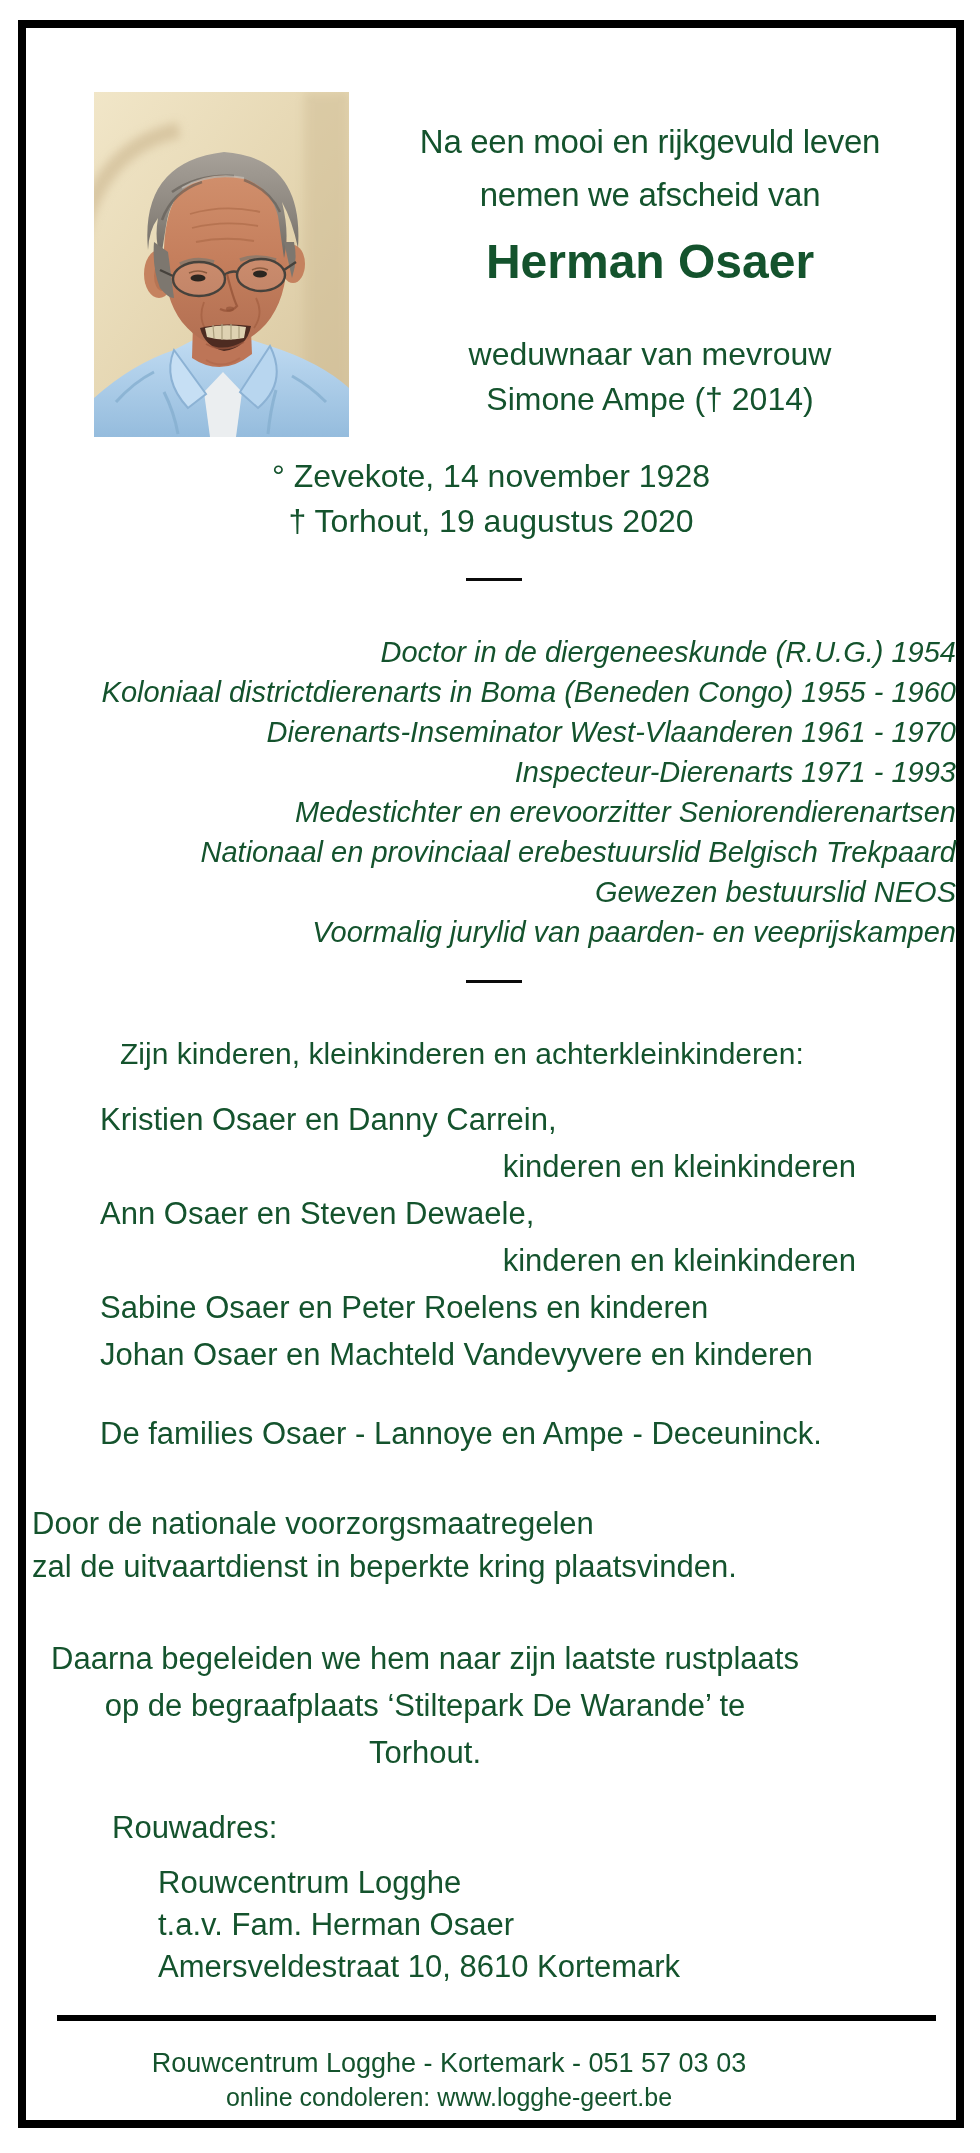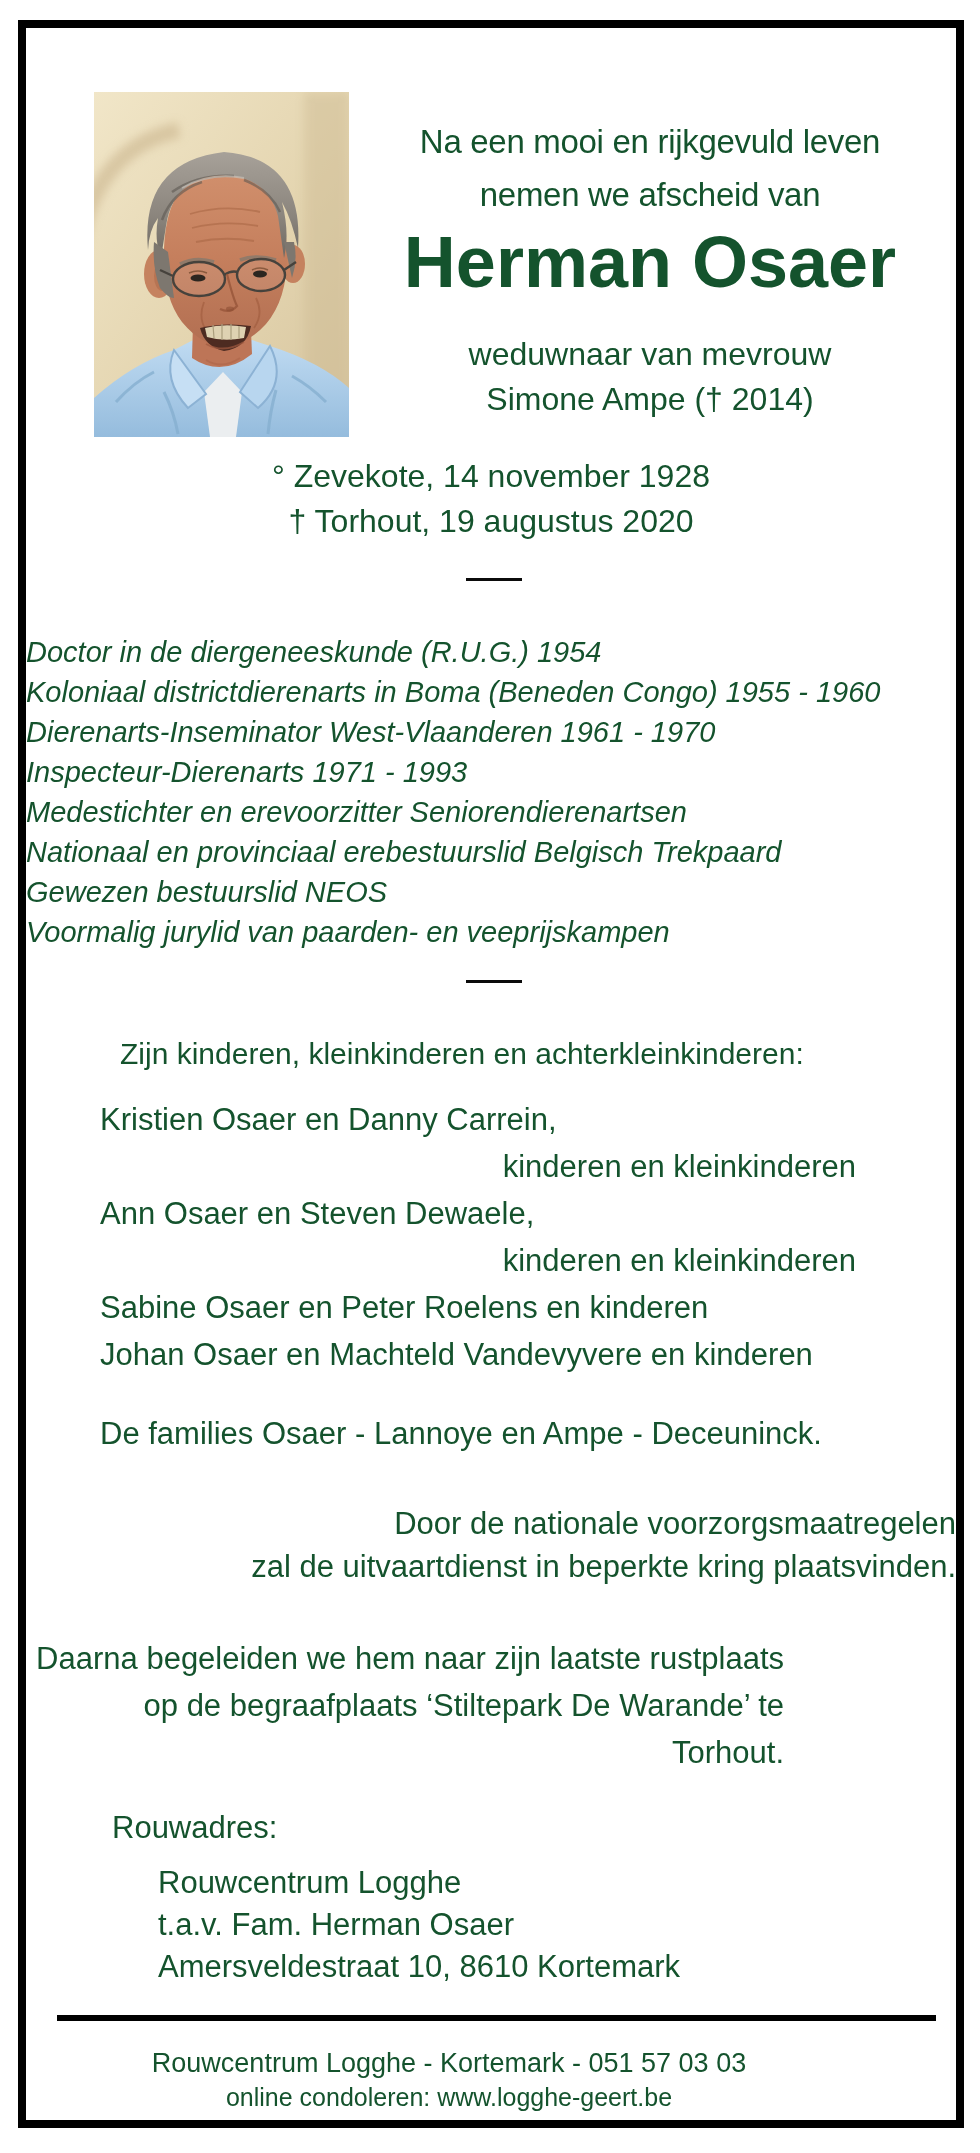--- a/index.html
+++ b/index.html
@@ -21,60 +21,60 @@
   .abs{position:absolute;}
   .photo{
     position:absolute;left:94px;top:92px;width:255px;height:345px;
   }
   .intro{
     left:360px;top:115px;width:580px;
     font-size:33px;line-height:53px;text-align:center;letter-spacing:-0.3px;
   }
   .deceased-name{
     left:360px;top:226px;width:580px;
-    font-size:72px;line-height:72px;font-weight:bold;text-align:center;
+    font-size:48px;line-height:72px;font-weight:bold;text-align:center;
     white-space:nowrap;
   }
   .widower{
     left:360px;top:332px;width:580px;
     font-size:32px;line-height:45px;text-align:center;
   }
   .dates{
     left:26px;top:454px;width:930px;
     font-size:32px;line-height:45px;text-align:center;
   }
   .divider{
     left:466px;width:56px;height:3px;background:#0b0b0b;
   }
   .divider-1{top:578px;}
   .divider-2{top:980px;}
   .career{
     left:26px;top:632px;width:930px;
-    font-size:29px;line-height:40px;text-align:left;font-style:italic;
+    font-size:29px;line-height:40px;text-align:right;font-style:italic;
   }
   .family-heading{
     left:120px;top:1032px;width:800px;
     font-size:30px;line-height:44px;white-space:nowrap;
   }
   .family-list{
     left:100px;top:1096px;width:756px;
     font-size:31px;line-height:47px;
   }
   .family-list .right{text-align:right;}
   .families-line{
     left:26px;top:1412px;width:870px;
     font-size:31px;line-height:44px;text-align:center;
   }
   .announcement{
     left:26px;top:1502px;width:930px;
-    font-size:31px;line-height:43px;text-align:right;
+    font-size:31px;line-height:43px;text-align:left;padding-left:6px;
   }
   .resting{
     left:26px;top:1635px;width:758px;
-    font-size:31px;line-height:47px;text-align:right;
+    font-size:31px;line-height:47px;text-align:center;padding-left:20px;
   }
   .rouwadres-label{
     left:112px;top:1806px;width:400px;
     font-size:31px;line-height:44px;
   }
   .address{
     left:158px;top:1862px;width:700px;
     font-size:31px;line-height:42px;
   }
   .footer-rule{

